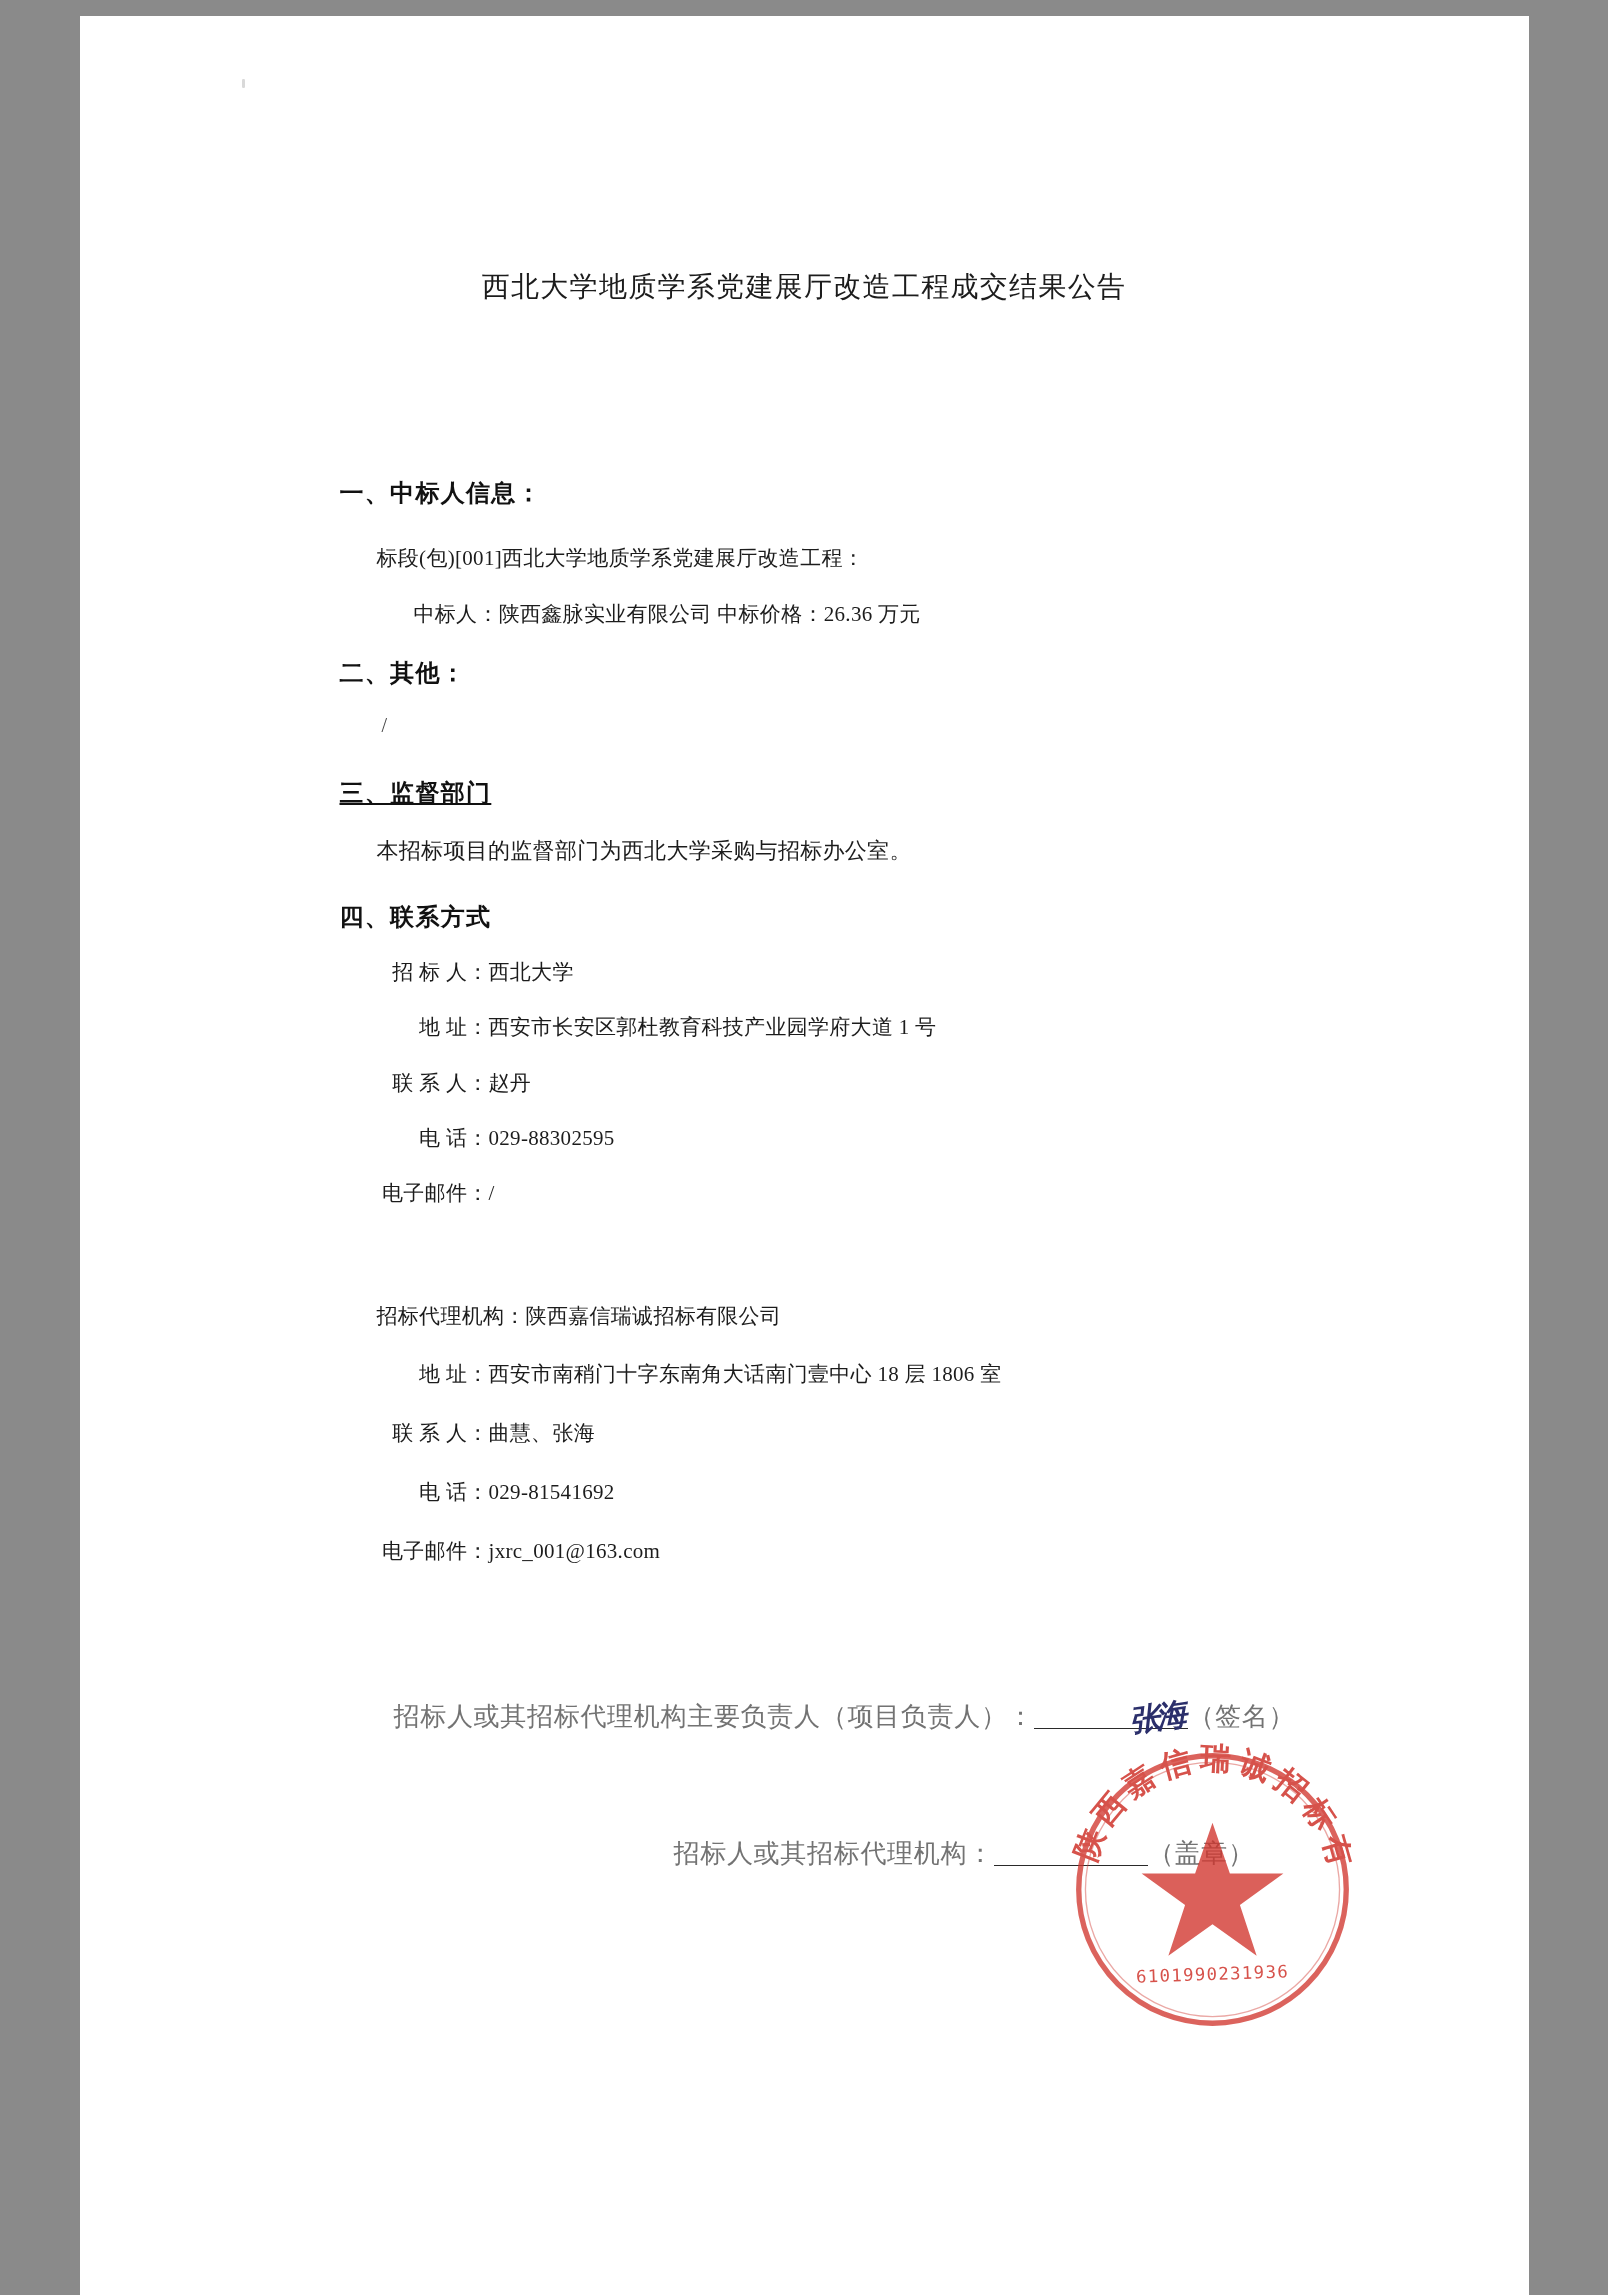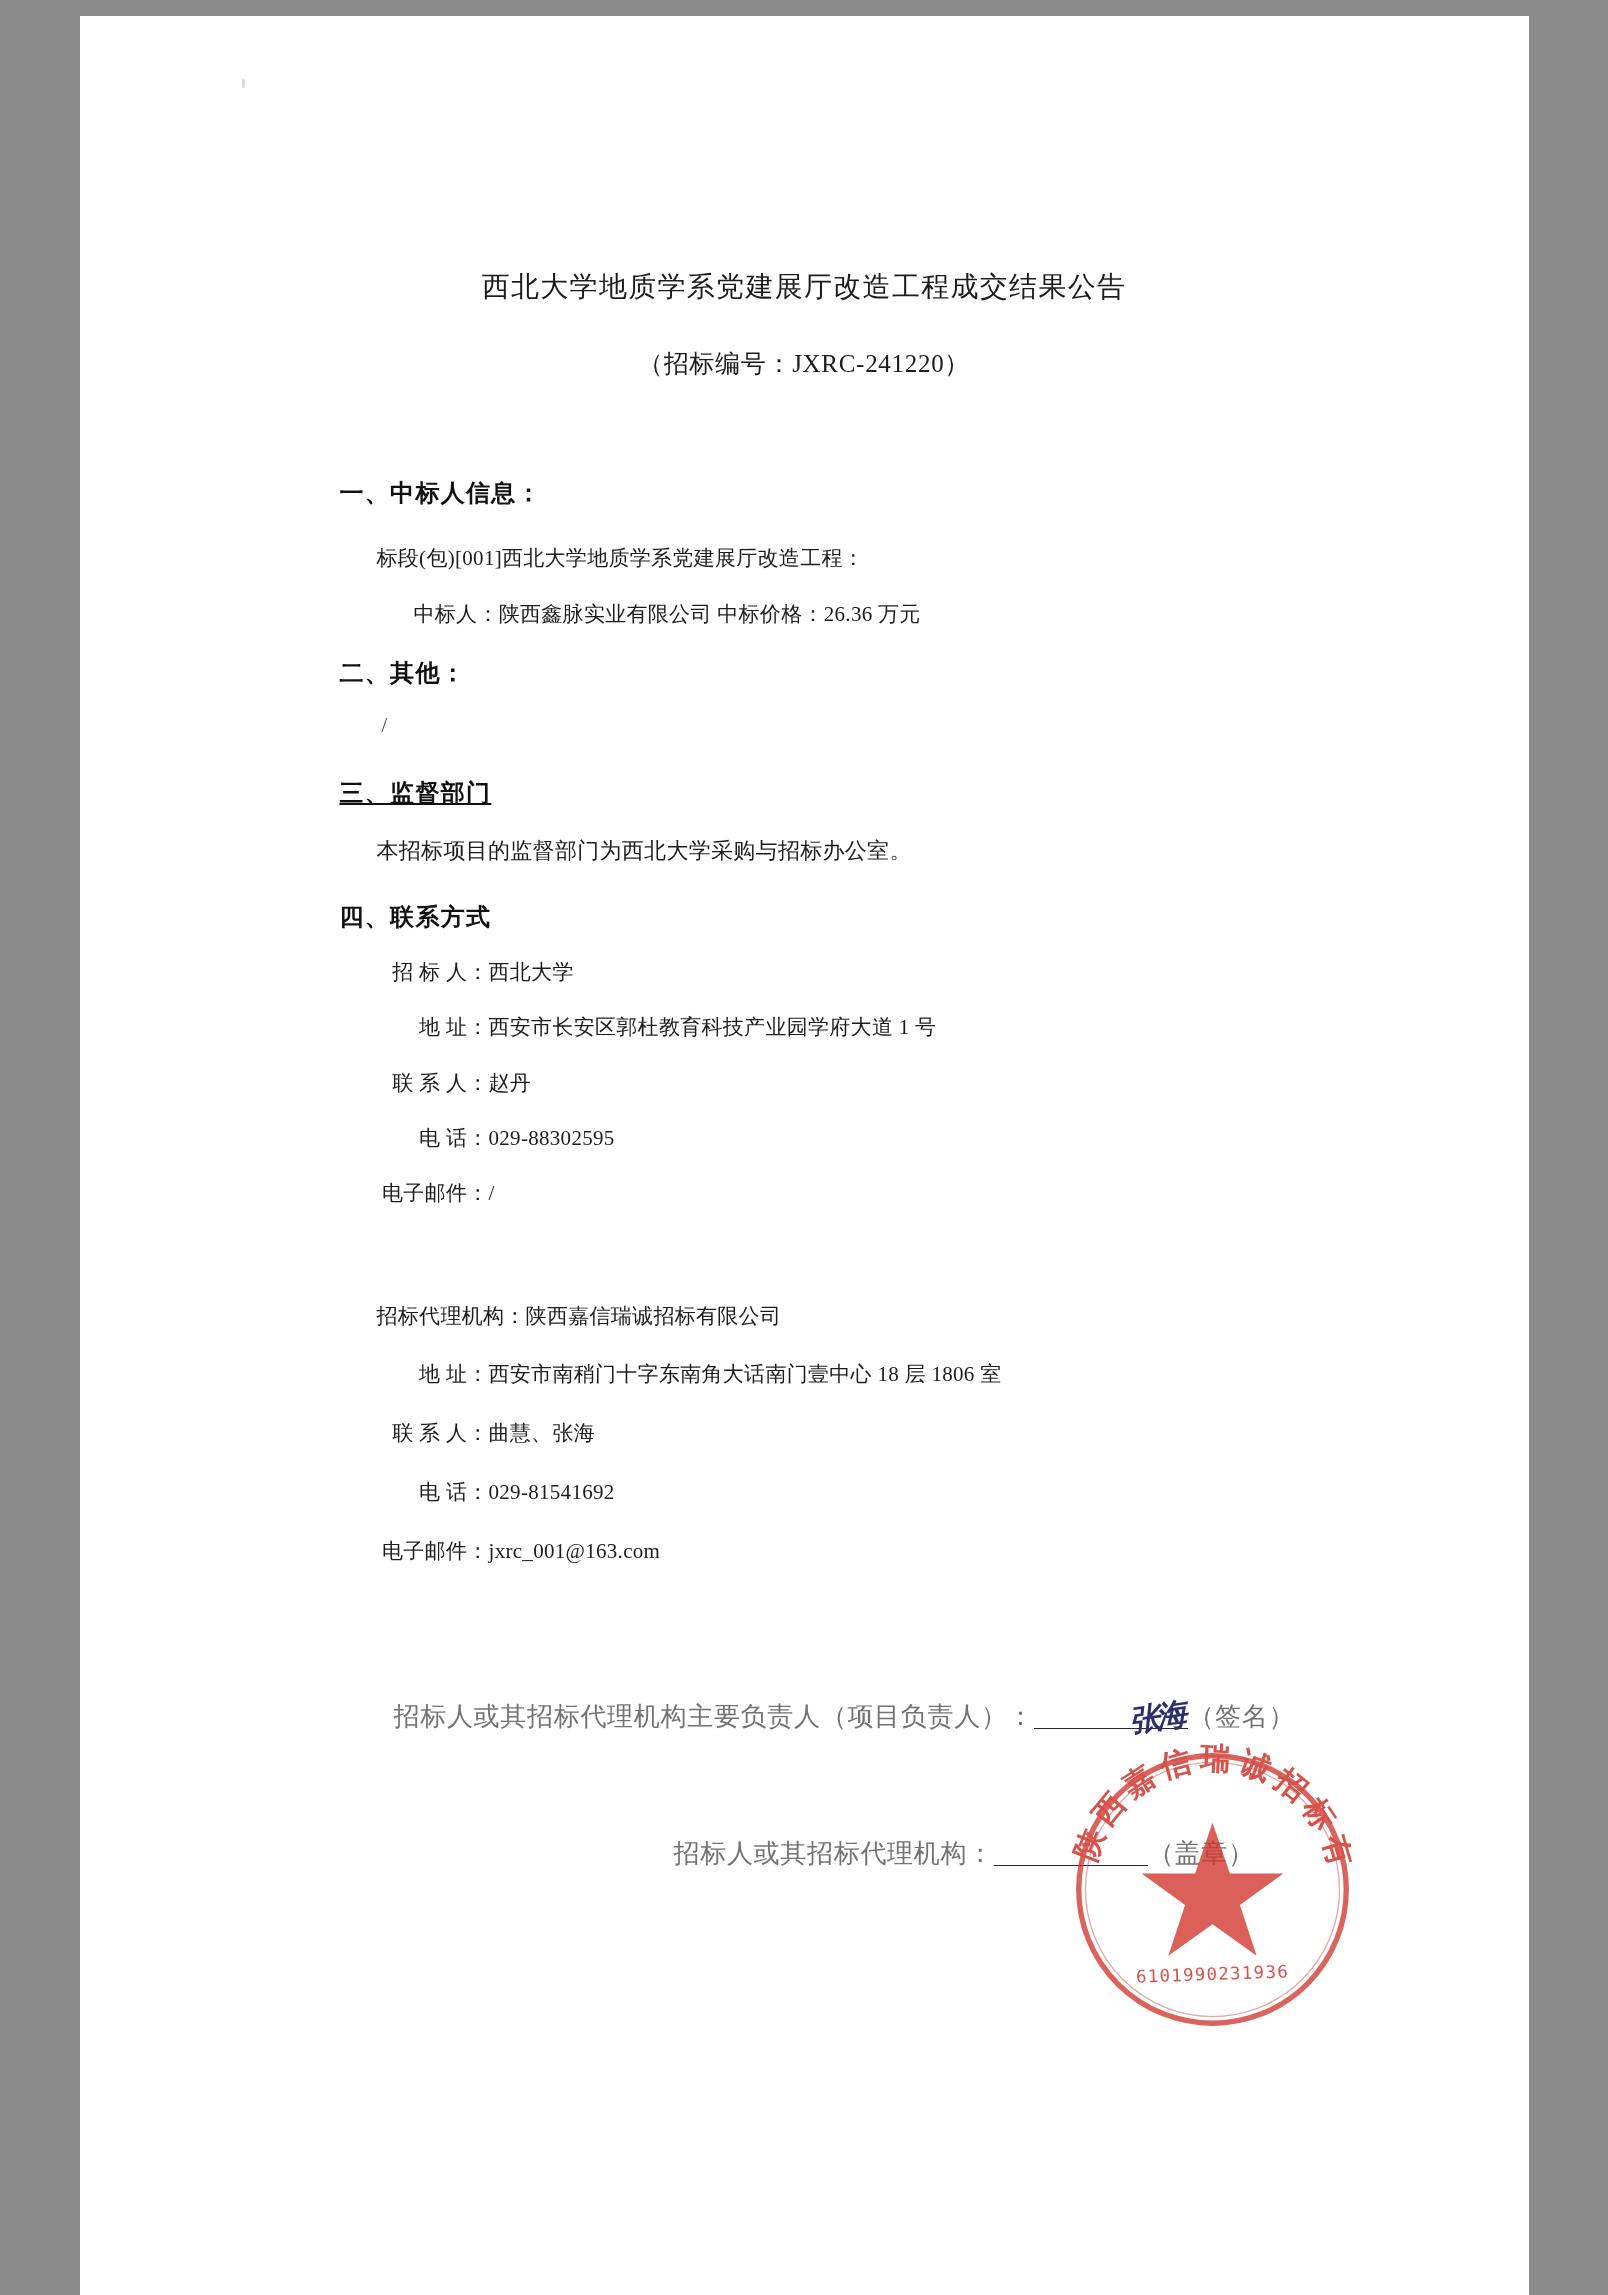--- a/index.html
+++ b/index.html
@@ -139,21 +139,20 @@
   }
 </style>
 </head>
 <body>
 
 <div class="page">
 
   <div class="speckle"></div>
 
   <div class="doc-title">西北大学地质学系党建展厅改造工程成交结果公告</div>
-  <div class="doc-subtitle">（招标编号：JXRC-241220）</div>
 
   <div class="section-head" style="left:260px; top:461px;">一、中标人信息：</div>
   <div class="body-line" style="left:297px; top:528px;">标段(包)[001]西北大学地质学系党建展厅改造工程：</div>
   <div class="body-line" style="left:334px; top:584px;">中标人：陕西鑫脉实业有限公司        中标价格：26.36 万元</div>
 
   <div class="section-head" style="left:260px; top:641px;text-align:center;">二、其他：</div>
   <div class="slash" style="left:302px; top:698px;">/</div>
 
   <div class="section-head" style="left:260px; top:761px;text-decoration:underline;">三、监督部门</div>
   <div class="body-line big" style="left:297px; top:820px;">本招标项目的监督部门为西北大学采购与招标办公室。</div>

